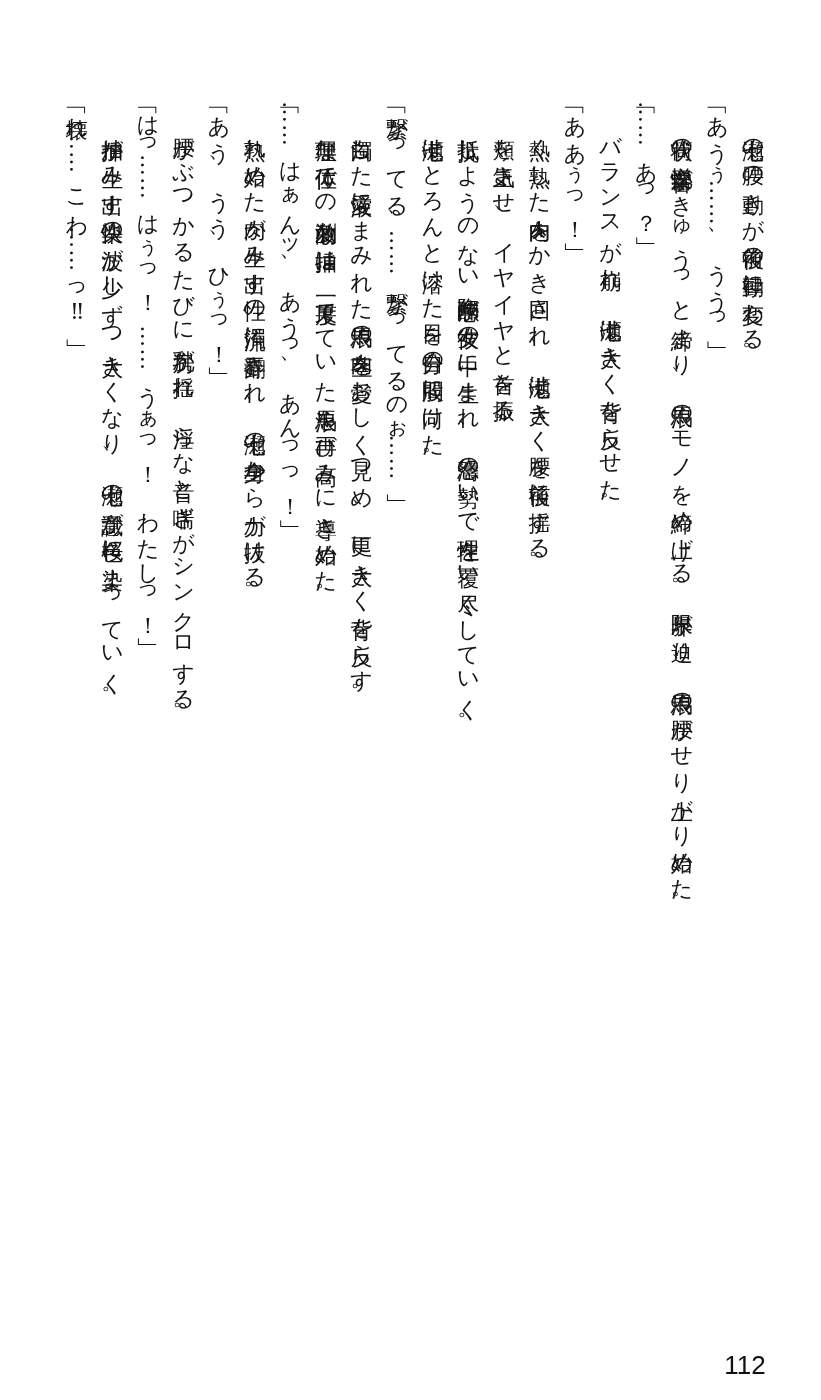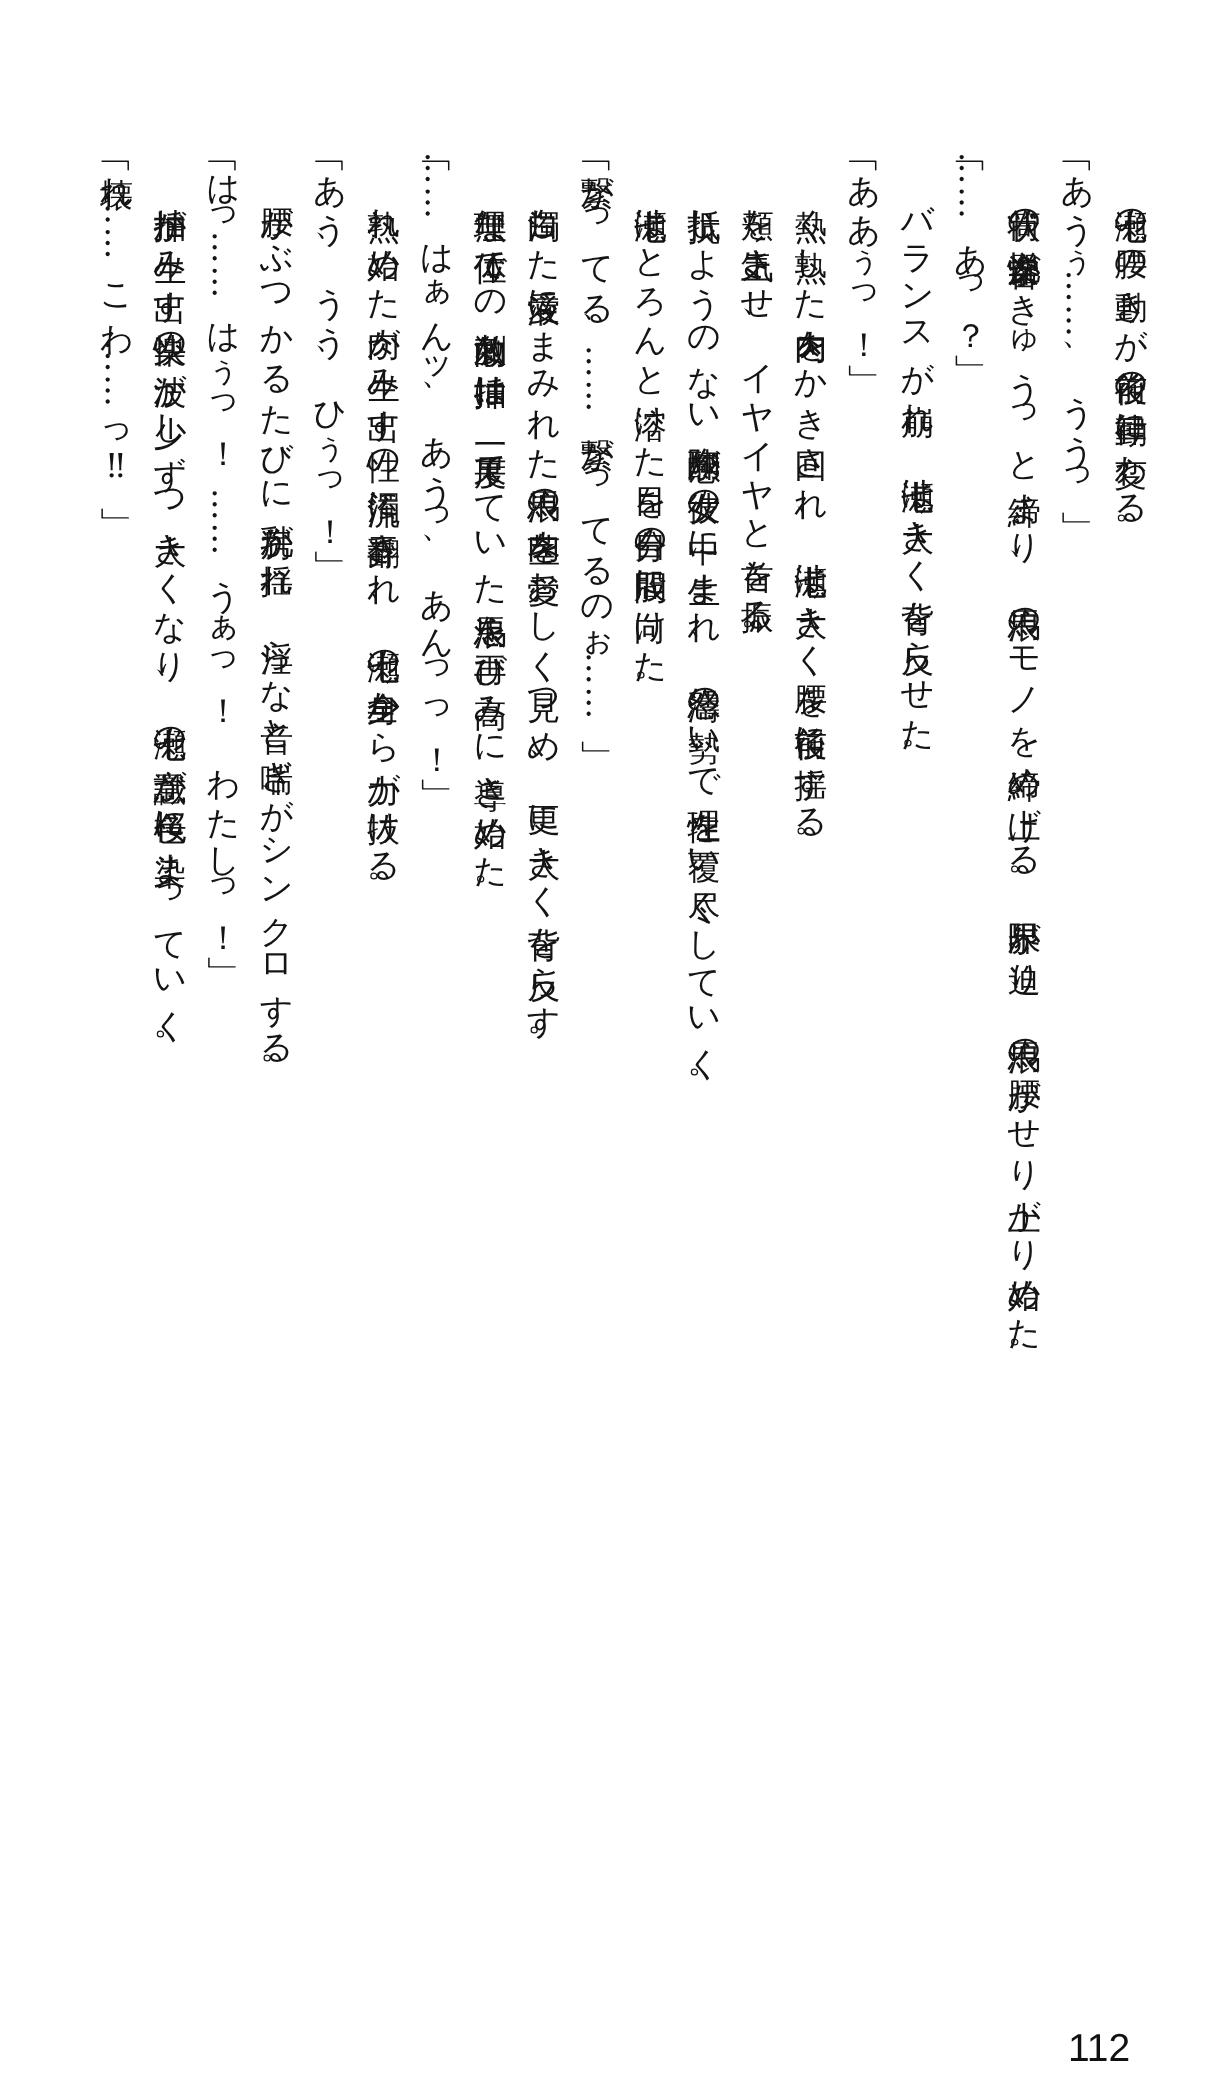--- a/index.html
+++ b/index.html
@@ -33,21 +33,21 @@
     padding: 0;
   }
   .text-area p.narration {
     text-indent: 1em;
   }
   .page-number {
     position: absolute;
     top: 1350px;
     left: 712px;
     width: 66px;
-    text-align: left;
+    text-align: center;
     font-family: "Liberation Sans", "DejaVu Sans", sans-serif;
     font-size: 26px;
     font-weight: 400;
     color: #111111;
   }
 </style>
 </head>
 <body>
 
 <div class="page">

